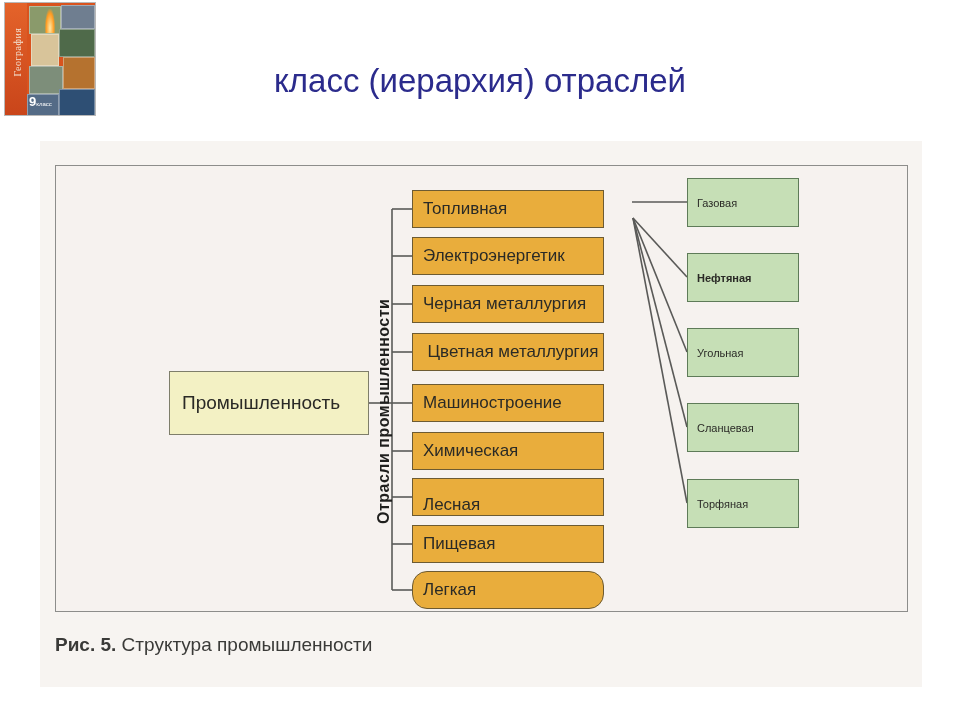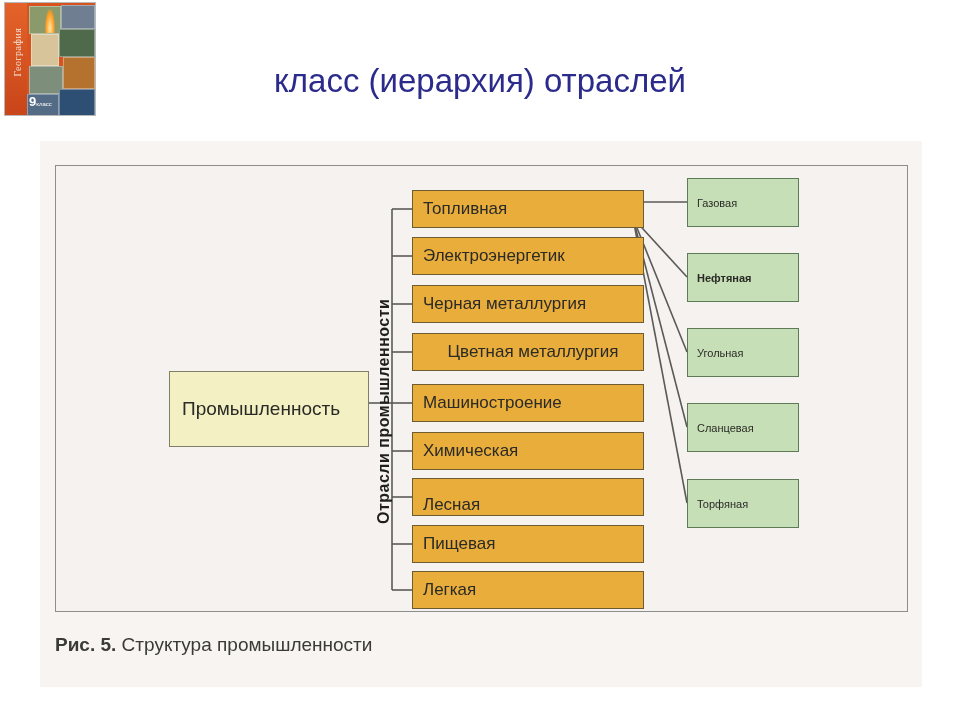--- a/index.html
+++ b/index.html
@@ -137,30 +137,30 @@
     align-items: center;
     font-family: "Liberation Sans", sans-serif;
     color: #2a2a26;
     white-space: nowrap;
   }
 
   .node-root {
     left: 113px;
     top: 205px;
     width: 200px;
-    height: 76px;
+    height: 64px;
     background: #F3F1C4;
     border: 1.5px solid #7e7e6a;
     padding-left: 12px;
     font-size: 19px;
   }
 
   .node-branch {
     left: 356px;
-    width: 232px;
+    width: 192px;
     height: 38px;
     background: #E9AD3C;
     border: 1.5px solid #6d5b32;
     padding-left: 10px;
     font-size: 17px;
   }
 
   .node-leaf {
     left: 631px;
     width: 112px;
@@ -270,21 +270,21 @@
       </div>
       <div class="node node-branch" style="top:266px;">
         <span>Химическая</span>
       </div>
       <div class="node node-branch" style="top:312px;align-items:flex-end;">
         <span>Лесная</span>
       </div>
       <div class="node node-branch" style="top:359px;">
         <span>Пищевая</span>
       </div>
-      <div class="node node-branch" style="top:405px;">
+      <div class="node node-branch" style="top:405px;border-radius:15px;">
         <span>Легкая</span>
       </div>
 
       <div class="node node-leaf" style="top:12px;">
         <span>Газовая</span>
       </div>
       <div class="node node-leaf" style="top:87px;font-weight:bold;">
         <span>Нефтяная</span>
       </div>
       <div class="node node-leaf" style="top:162px;">

